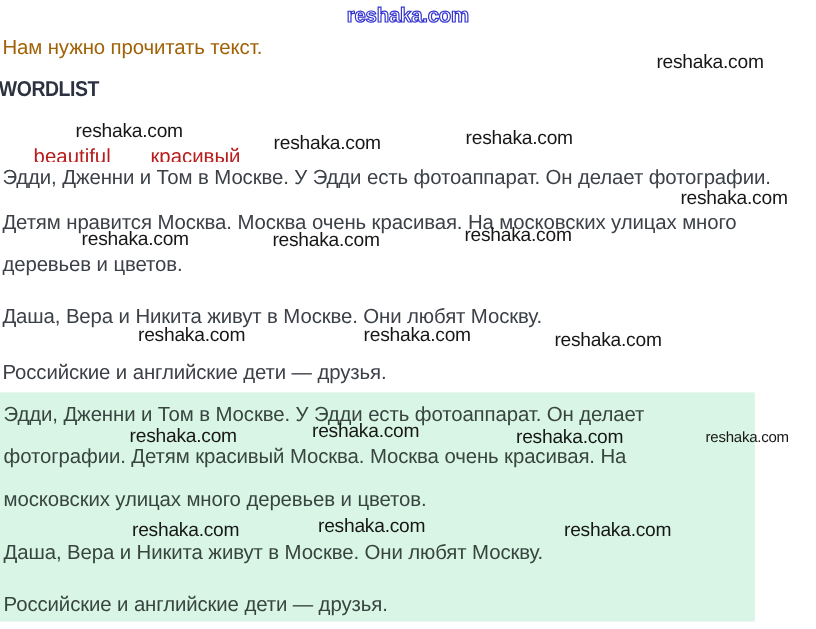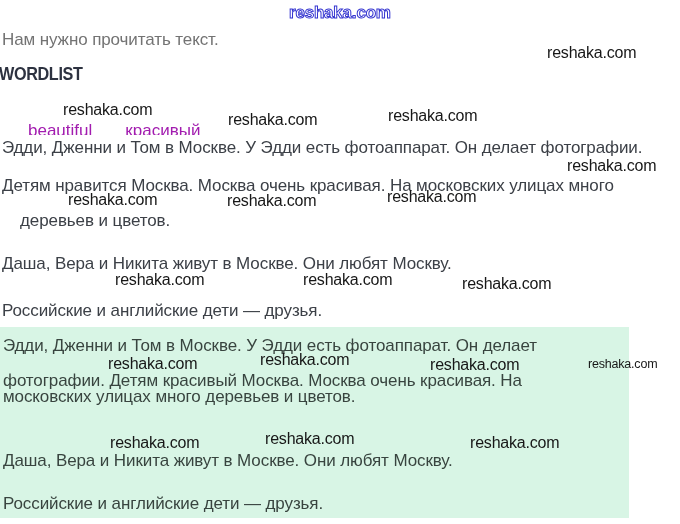--- a/index.html
+++ b/index.html
@@ -5,29 +5,29 @@
   html,body{margin:0;padding:0;}
   body{
     width:680px;height:524px;position:relative;overflow:hidden;
     background:#ffffff;
     font-family:"Liberation Sans",sans-serif;
   }
   .txt{
     position:absolute;white-space:nowrap;
     font-size:17px;color:#3c4047;letter-spacing:-0.1px;
   }
-  .instruction{color:#737373;}
+  .instruction{color:#a16207;}
   .heading{
     position:absolute;white-space:nowrap;
     font-size:18px;font-weight:700;color:#2d3240;letter-spacing:-0.4px;
     transform:scaleX(0.9);transform-origin:left top;
   }
   .clip-line{
     position:absolute;overflow:hidden;height:15px;
-    font-size:17px;color:#a21caf;white-space:nowrap;line-height:21px;
+    font-size:17px;color:#b91c1c;white-space:nowrap;line-height:21px;
   }
   .wm{
     position:absolute;white-space:nowrap;
     font-size:16px;color:#171717;letter-spacing:-0.2px;text-align:right;
   }
   .wm-small{font-size:12.5px;}
   .wm-outline{
     font-size:17px;font-weight:600;
     color:rgba(255,255,255,0.92);
     -webkit-text-stroke:1px #3434d0;
@@ -51,33 +51,33 @@
 <span class="wm" style="left:228px;top:111px">reshaka.com</span>
 <span class="wm" style="left:388px;top:107px">reshaka.com</span>
 <div class="clip-line" style="left:28px;top:120px;width:260px">beautiful&nbsp;&nbsp;&nbsp;&nbsp;&nbsp;&nbsp;&nbsp;красивый</div>
 
 <div class="txt" style="left:2px;top:138px">Эдди, Дженни и Том в Москве. У Эдди есть фотоаппарат. Он делает фотографии.</div>
 <span class="wm" style="left:567px;top:157px">reshaka.com</span>
 <div class="txt" style="left:2px;top:176px">Детям нравится Москва. Москва очень красивая. На московских улицах много</div>
 <span class="wm" style="left:68px;top:191px">reshaka.com</span>
 <span class="wm" style="left:227px;top:192px">reshaka.com</span>
 <span class="wm" style="left:387px;top:188px">reshaka.com</span>
-<div class="txt" style="left:20px;top:211px">деревьев и цветов.</div>
+<div class="txt" style="left:2px;top:211px">деревьев и цветов.</div>
 <div class="txt" style="left:2px;top:254px">Даша, Вера и Никита живут в Москве. Они любят Москву.</div>
 <span class="wm" style="left:115px;top:271px">reshaka.com</span>
 <span class="wm" style="left:303px;top:271px">reshaka.com</span>
 <span class="wm" style="left:462px;top:275px">reshaka.com</span>
 <div class="txt" style="left:2px;top:301px">Российские и английские дети — друзья.</div>
 
 <div class="highlight-block"></div>
 
 <div class="txt answer-line" style="left:3px;top:336px">Эдди, Дженни и Том в Москве. У Эдди есть фотоаппарат. Он делает</div>
 <span class="wm" style="left:108px;top:355px">reshaka.com</span>
 <span class="wm" style="left:260px;top:351px">reshaka.com</span>
 <span class="wm" style="left:430px;top:356px">reshaka.com</span>
 <span class="wm wm-small" style="left:588px;top:357px">reshaka.com</span>
 <div class="txt answer-line" style="left:3px;top:371px">фотографии. Детям красивый Москва. Москва очень красивая. На</div>
-<div class="txt answer-line" style="left:3px;top:387px">московских улицах много деревьев и цветов.</div>
+<div class="txt answer-line" style="left:3px;top:407px">московских улицах много деревьев и цветов.</div>
 <span class="wm" style="left:110px;top:434px">reshaka.com</span>
 <span class="wm" style="left:265px;top:430px">reshaka.com</span>
 <span class="wm" style="left:470px;top:434px">reshaka.com</span>
 <div class="txt answer-line" style="left:3px;top:451px">Даша, Вера и Никита живут в Москве. Они любят Москву.</div>
 <div class="txt answer-line" style="left:3px;top:494px">Российские и английские дети — друзья.</div>
 
 </body></html>

